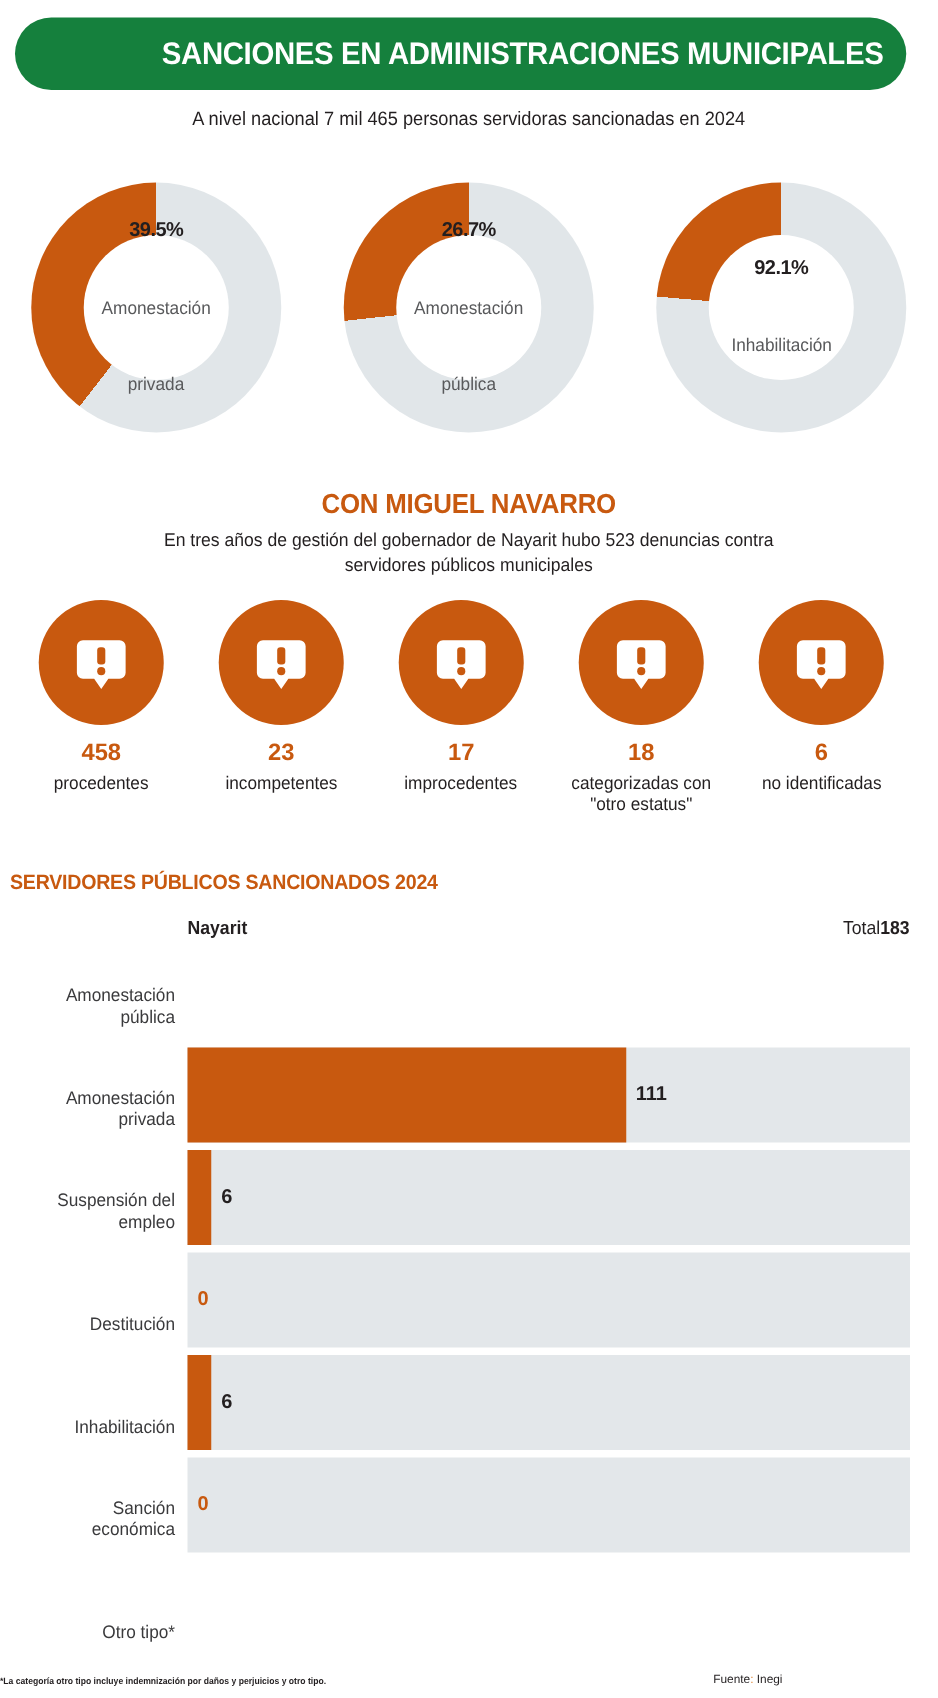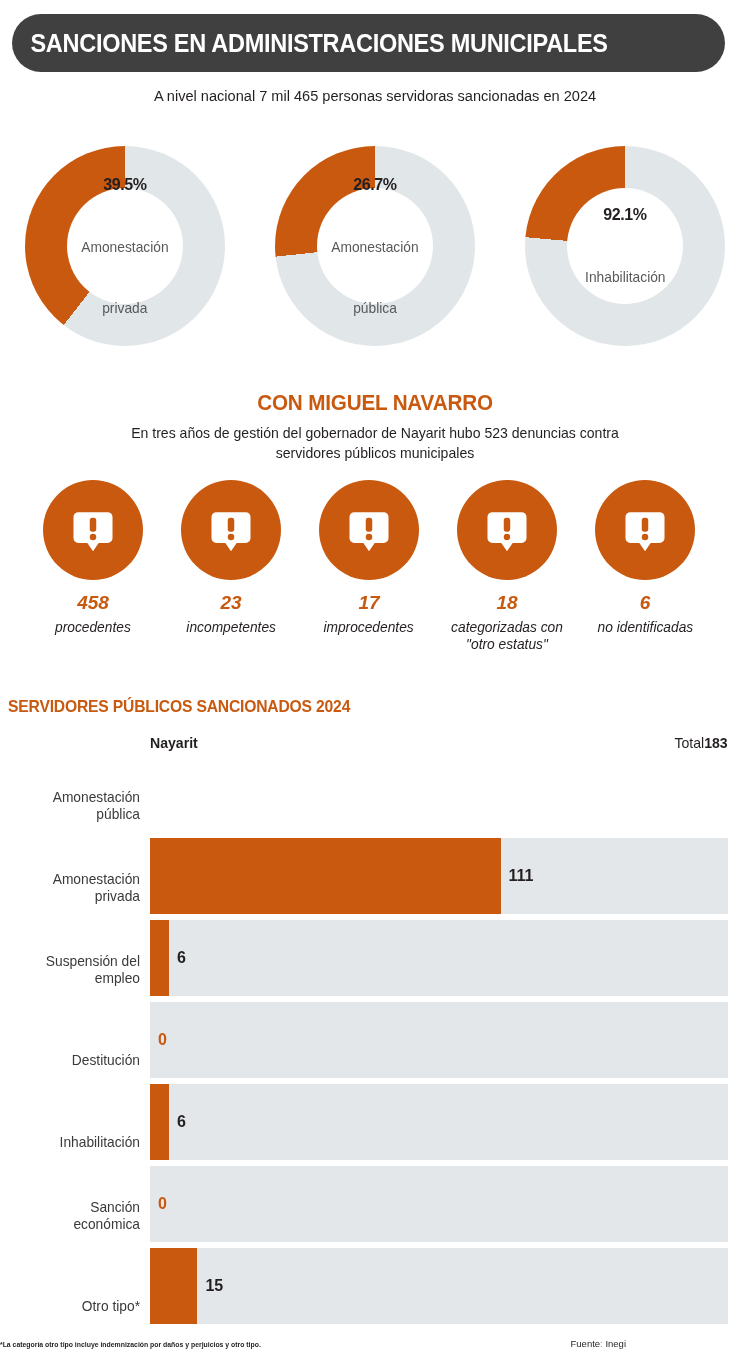--- a/index.html
+++ b/index.html
@@ -18,25 +18,25 @@
     -webkit-font-smoothing: antialiased;
   }
 
   
   .banner {
     position: absolute;
     left: 12px;
     top: 14px;
     width: 713px;
     height: 58px;
-    background: #404040;
+    background: #15803d;
     border-radius: 30px;
     display: flex;
     align-items: center;
-    justify-content: flex-start;
+    justify-content: flex-end;
   }
   .banner-title {
     color: #ffffff;
     font-size: 25px;
     font-weight: bold;
     letter-spacing: -0.3px;
     white-space: nowrap;
     transform: scaleX(0.94);
   }
   .subtitle {
@@ -126,24 +126,23 @@
     transform: scaleX(0.95);
   }
 
   
   .stats {
     position: absolute;
     left: 0;
     top: 480px;
     width: 738px;
     display: flex;
-    justify-content: center;
+    justify-content: space-between;
     padding: 0 12px;
     box-sizing: border-box;
-    font-style: italic;
   }
   .stat {
     width: 138px;
     display: flex;
     flex-direction: column;
     align-items: center;
   }
   .stat-circle {
     width: 100px;
     height: 100px;
@@ -420,24 +419,20 @@
       </div>
       <div class="row">
         <div class="rlabel"><span>Sanción</span><br><span>económica</span></div>
         <div class="track">
           <div class="fill" style="width: 0%;"></div>
           <div class="val zero" style="left: calc(0% + 8px);">0</div>
         </div>
       </div>
       <div class="row">
         <div class="rlabel"><span>Otro tipo*</span></div>
-        <div class="track">
-          <div class="fill" style="width: 8.19672%;"></div>
-          <div class="val" style="left: calc(8.19672% + 8px);">15</div>
-        </div>
       </div>
     </div>
 </div>
 
 <div class="footer">
   <div class="footnote">*La categoría otro tipo incluye indemnización por daños y perjuicios y otro tipo.</div>
   <div class="source"><span>Fuente</span><span class="sep">:</span> <span>Inegi</span></div>
 </div>
 
 </body></html>

